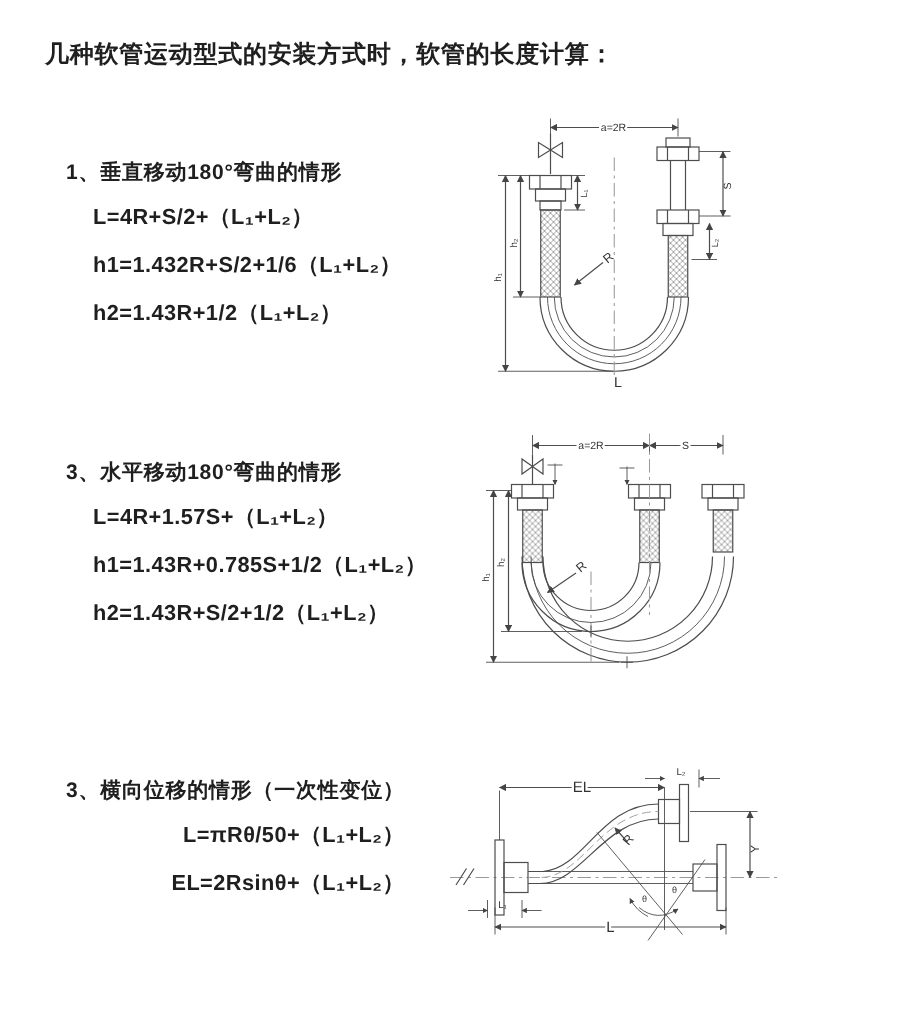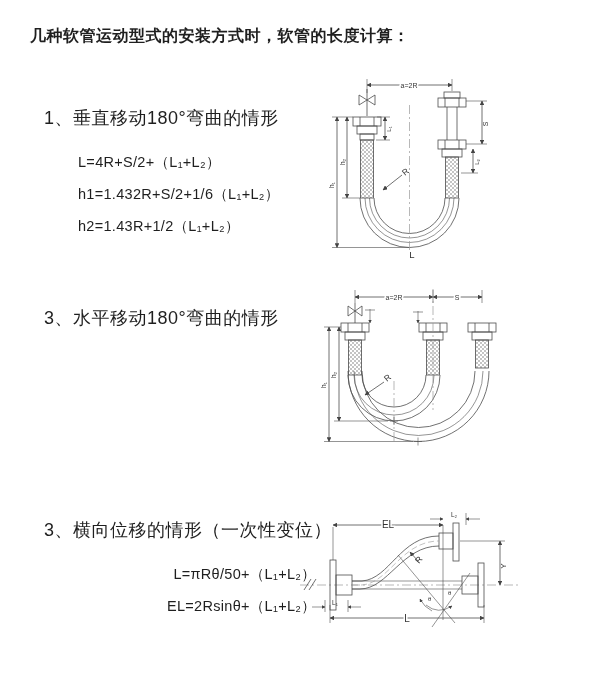--- a/index.html
+++ b/index.html
@@ -6,22 +6,22 @@
   body{
     width:600px;height:675px;position:relative;background:#ffffff;
     font-family:"Liberation Sans","DejaVu Sans",sans-serif;color:#1f1f1f;
     overflow:hidden;
   }
   .page-title{
     position:absolute;left:30px;top:26px;font-size:16px;font-weight:bold;
     letter-spacing:0.5px;white-space:nowrap;
   }
   .section{position:absolute;left:44px;}
-  .section h3{margin:0 0 5px 0;font-size:18px;font-weight:normal;letter-spacing:0.5px;}
-  .formulas{margin:16px;padding:0 0 0 18px;list-style:none;}
+  .section h3{margin:0 0 5px 0;font-size:14px;font-weight:bold;letter-spacing:0.5px;}
+  .formulas{margin:0;padding:0 0 0 18px;list-style:none;font-weight:bold;}
   .formulas li{font-size:14.5px;line-height:32px;white-space:nowrap;letter-spacing:0.3px;}
   .diagram{position:absolute;}
   svg{display:block;}
   svg text{font-family:"Liberation Sans","DejaVu Sans",sans-serif;fill:#333;}
   .onl{paint-order:stroke;stroke:#ffffff;stroke-width:3px;fill:#333;}
 </style>
 </head>
 <body>
 
 <div class="page-title">几种软管运动型式的安装方式时，软管的长度计算：</div>
@@ -30,20 +30,25 @@
   <h3>1、垂直移动180°弯曲的情形</h3>
   <ul class="formulas">
     <li>L=4R+S/2+（L₁+L₂）</li>
     <li>h1=1.432R+S/2+1/6（L₁+L₂）</li>
     <li>h2=1.43R+1/2（L₁+L₂）</li>
   </ul>
 </div>
 
 <div class="section" style="top:306px;">
   <h3>3、水平移动180°弯曲的情形</h3>
+  <ul class="formulas">
+    <li>L=4R+1.57S+（L₁+L₂）</li>
+    <li>h1=1.43R+0.785S+1/2（L₁+L₂）</li>
+    <li>h2=1.43R+S/2+1/2（L₁+L₂）</li>
+  </ul>
 </div>
 
 <div class="section" style="top:518px;text-align:right;">
   <h3>3、横向位移的情形（一次性变位）</h3>
   <ul class="formulas">
     <li>L=πRθ/50+（L₁+L₂）</li>
     <li>EL=2Rsinθ+（L₁+L₂）</li>
   </ul>
 </div>
 

